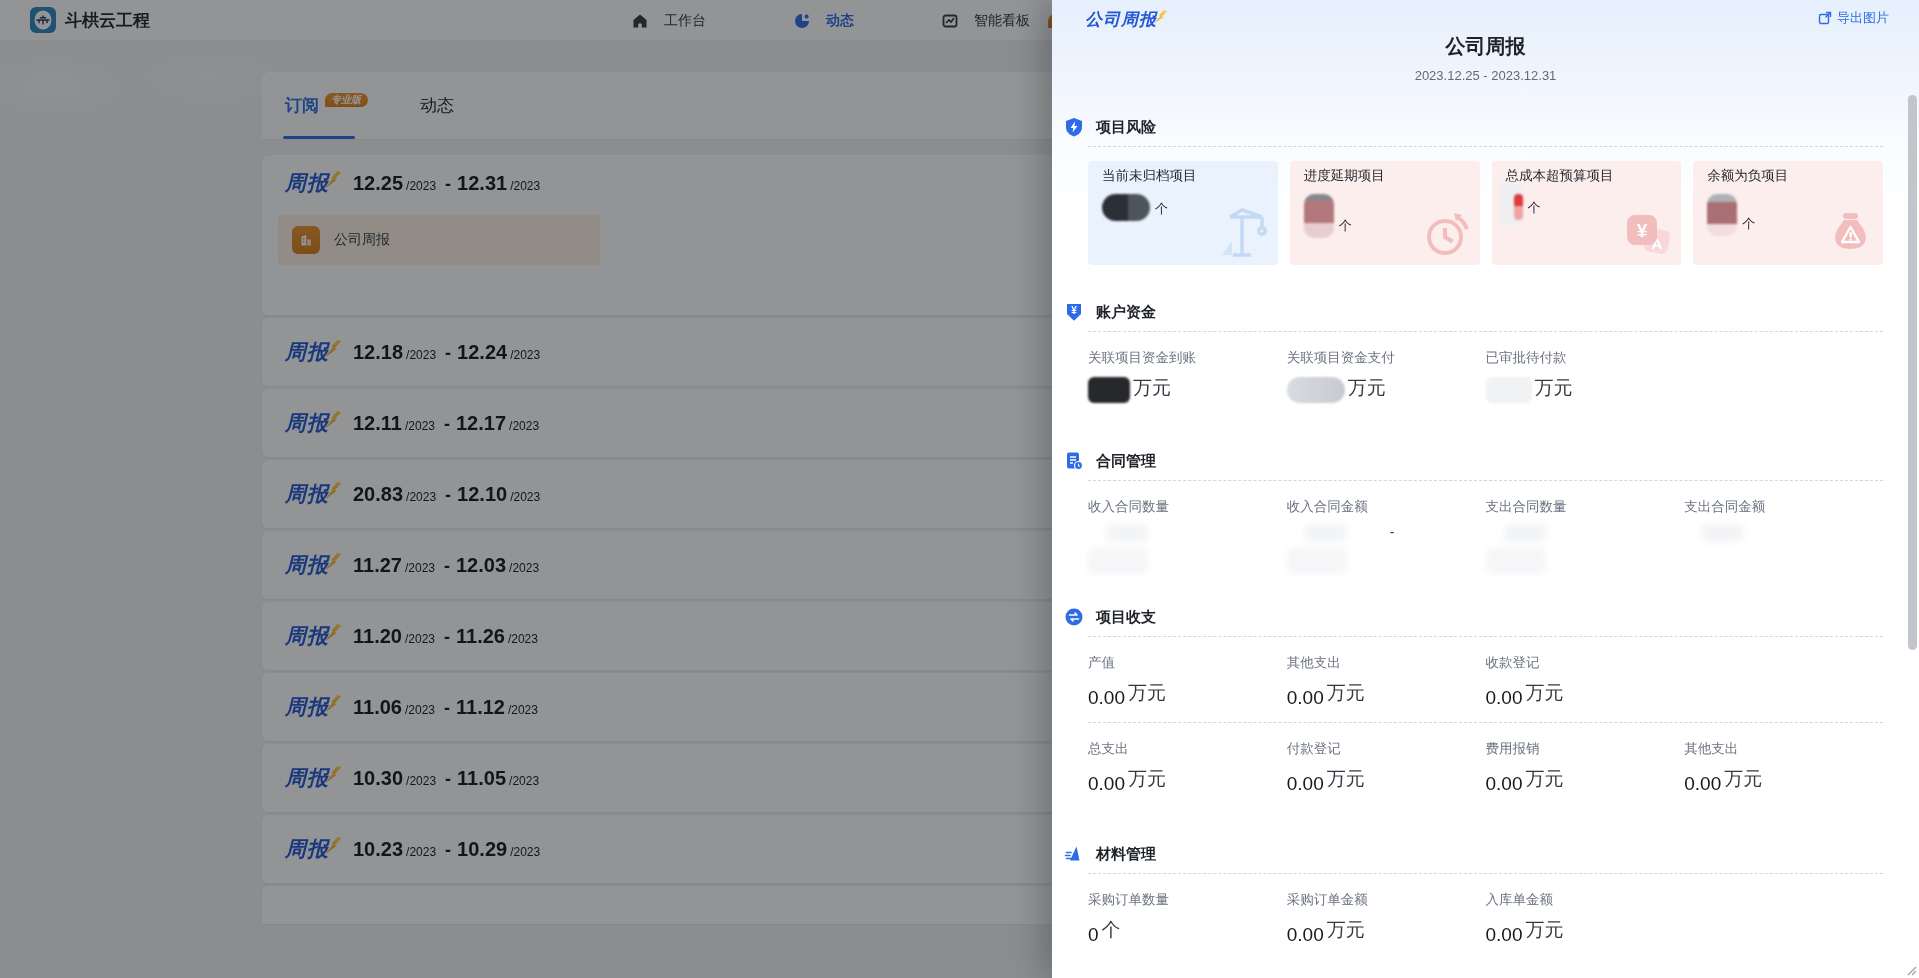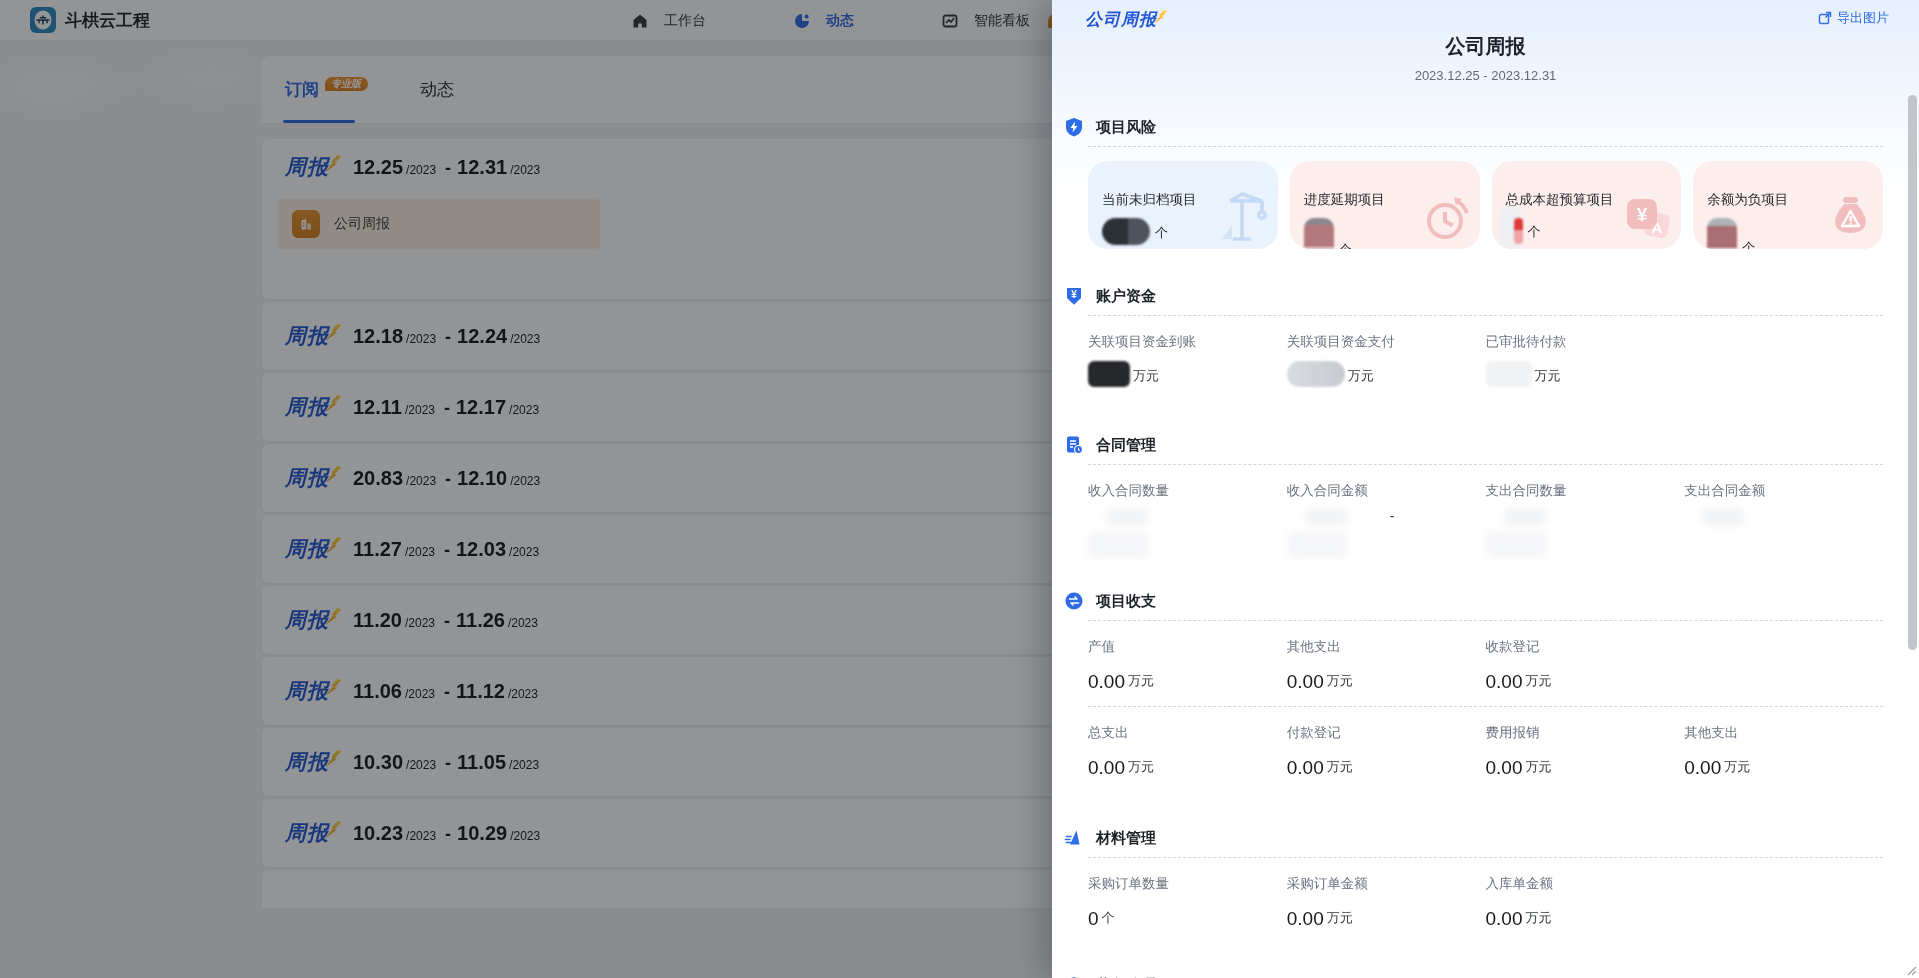--- a/index.html
+++ b/index.html
@@ -27,21 +27,21 @@
   }
   
   .banner-art {
     position:absolute; top:41px; left:0; width:660px; height:82px; z-index:1;
     background:
       radial-gradient(ellipse 130px 55px at 8% 55%, rgba(255,255,255,.55), transparent 70%),
       radial-gradient(ellipse 150px 60px at 32% 45%, rgba(255,255,255,.42), transparent 65%),
       radial-gradient(ellipse 120px 50px at 55% 60%, rgba(255,255,255,.30), transparent 65%);
   }
   
-  .feed { position:absolute; left:262px; top:56px; width:1230px; z-index:2; }
+  .feed { position:absolute; left:262px; top:72px; width:1230px; z-index:2; }
   .tabs-card {
     background:#fff; border-radius:8px 8px 0 0; height:68px; padding:0 23px;
     border-bottom:1px solid #e8eaed; display:flex; align-items:center; position:relative;
   }
   .tab { display:inline-flex; align-items:flex-start; gap:4px; font-size:17px; color:#23272e; font-weight:500; margin-right:52px; cursor:pointer; position:relative; height:100%; align-items:center; }
   .tab.active { color:#2e6be6; font-weight:700; }
   .tab.active::after { content:""; position:absolute; left:-2px; bottom:0; width:72px; height:3px; background:#2e6be6; border-radius:2px; }
   .tab .pro-badge { transform:translateY(-6px); }
   .report-list { margin-top:15px; display:flex; flex-direction:column; gap:3px; }
   .report-card {
@@ -90,40 +90,40 @@
     color:#2e6be6; font-size:13px; cursor:pointer;
   }
   .d-title { text-align:center; padding-top:33px; font-size:20px; font-weight:700; color:#1f2329; }
   .d-date { text-align:center; margin-top:8px; font-size:13px; color:#646a73; }
   .sec-head { display:flex; align-items:center; gap:12px; margin-left:-24px; }
   .sec-head .sec-icon { width:20px; height:20px; display:block; }
   .sec-title { font-size:15px; font-weight:700; color:#1f2329; }
   .divider { border-top:1px dashed #d3d6d9; margin-top:9px; }
   .sec-risk .sec-head { margin-top:34px; }
   .risk-grid { margin-top:14px; display:grid; grid-template-columns:repeat(4,1fr); gap:12px; }
-  .risk-card { height:88px; border-radius:20px; padding:30px 14px; position:relative; overflow:hidden; }
+  .risk-card { height:104px; border-radius:4px; padding:6px 14px; position:relative; overflow:hidden; }
   .risk-card.blue { background:#e9f2fd; }
   .risk-card.red { background:#fdeeee; }
   .risk-label { font-size:13.5px; font-weight:500; color:#1f2329; position:relative; z-index:2; }
   .risk-val { margin-top:9px; display:flex; align-items:flex-end; gap:5px; position:relative; z-index:2; }
   .risk-unit { font-size:13px; color:#1f2329; padding-bottom:3px; }
   .watermark { position:absolute; right:6px; bottom:4px; width:54px; height:54px; z-index:1; }
   
   .blob { display:inline-block; filter:blur(1px); }
   .blob-risk1 { width:48px; height:27px; border-radius:14px; background:linear-gradient(90deg,#2b3036 0 55%,#4e545c 55%); }
   .blob-risk2 { width:30px; height:44px; border-radius:10px; background:linear-gradient(180deg,#8a868c 0 16%,#b3787c 16% 66%,#e8cdd0 66%); }
   .blob-risk3 { width:9px; height:26px; border-radius:4px; background:linear-gradient(180deg,#e03b3b 0 45%,#f0a3a3 45%); margin-left:8px; }
   .blob-risk3-bg { position:absolute; width:22px; height:44px; left:-6px; top:-12px; background:#edeff1; border-radius:8px; filter:blur(2px); }
   .blob-risk4 { width:30px; height:42px; border-radius:10px; background:linear-gradient(180deg,#aeb2b6 0 20%,#a96f74 20% 72%,#f2dddf 72%); }
   .stat-grid { display:grid; grid-template-columns:repeat(4,1fr); }
   .stat-grid.labels { margin-top:17px; font-size:13.5px; color:#6b7280; }
   .stat-grid.values { margin-top:8px; }
   .val-cell { display:flex; align-items:flex-end; gap:3px; height:28px; }
   .val-num { font-size:19px; font-weight:400; color:#17191c; line-height:1; padding-bottom:1px; }
-  .unit { font-size:13px; color:#33383f; padding-bottom:2px;text-align:center; }
+  .unit { font-size:19px; color:#33383f; padding-bottom:2px;text-align:center; }
   .blob-acc-dark { width:42px; height:26px; border-radius:6px; background:#26282c; }
   .blob-acc-mid { width:58px; height:26px; border-radius:13px; background:linear-gradient(90deg,#d8dbdf,#c7cacf); }
   .blob-acc-faint { width:46px; height:26px; border-radius:6px; background:#f1f2f4; }
   .contract-cell { position:relative; height:52px; }
   .blob-ct-a { position:absolute; left:18px; top:0; width:42px; height:18px; border-radius:5px; background:#f3f4f6; filter:blur(3px); }
   .blob-ct-b { position:absolute; left:0; top:24px; width:60px; height:26px; border-radius:6px; background:#f5f6f8; filter:blur(3px); }
   .ct-note { position:absolute; left:103px; top:0; font-size:14px; color:#33383f; }
   .sec-funds .sec-head { margin-top:37px; }
   .sec-contracts .sec-head { margin-top:48px; }
   .sec-balance .sec-head { margin-top:31px; }

